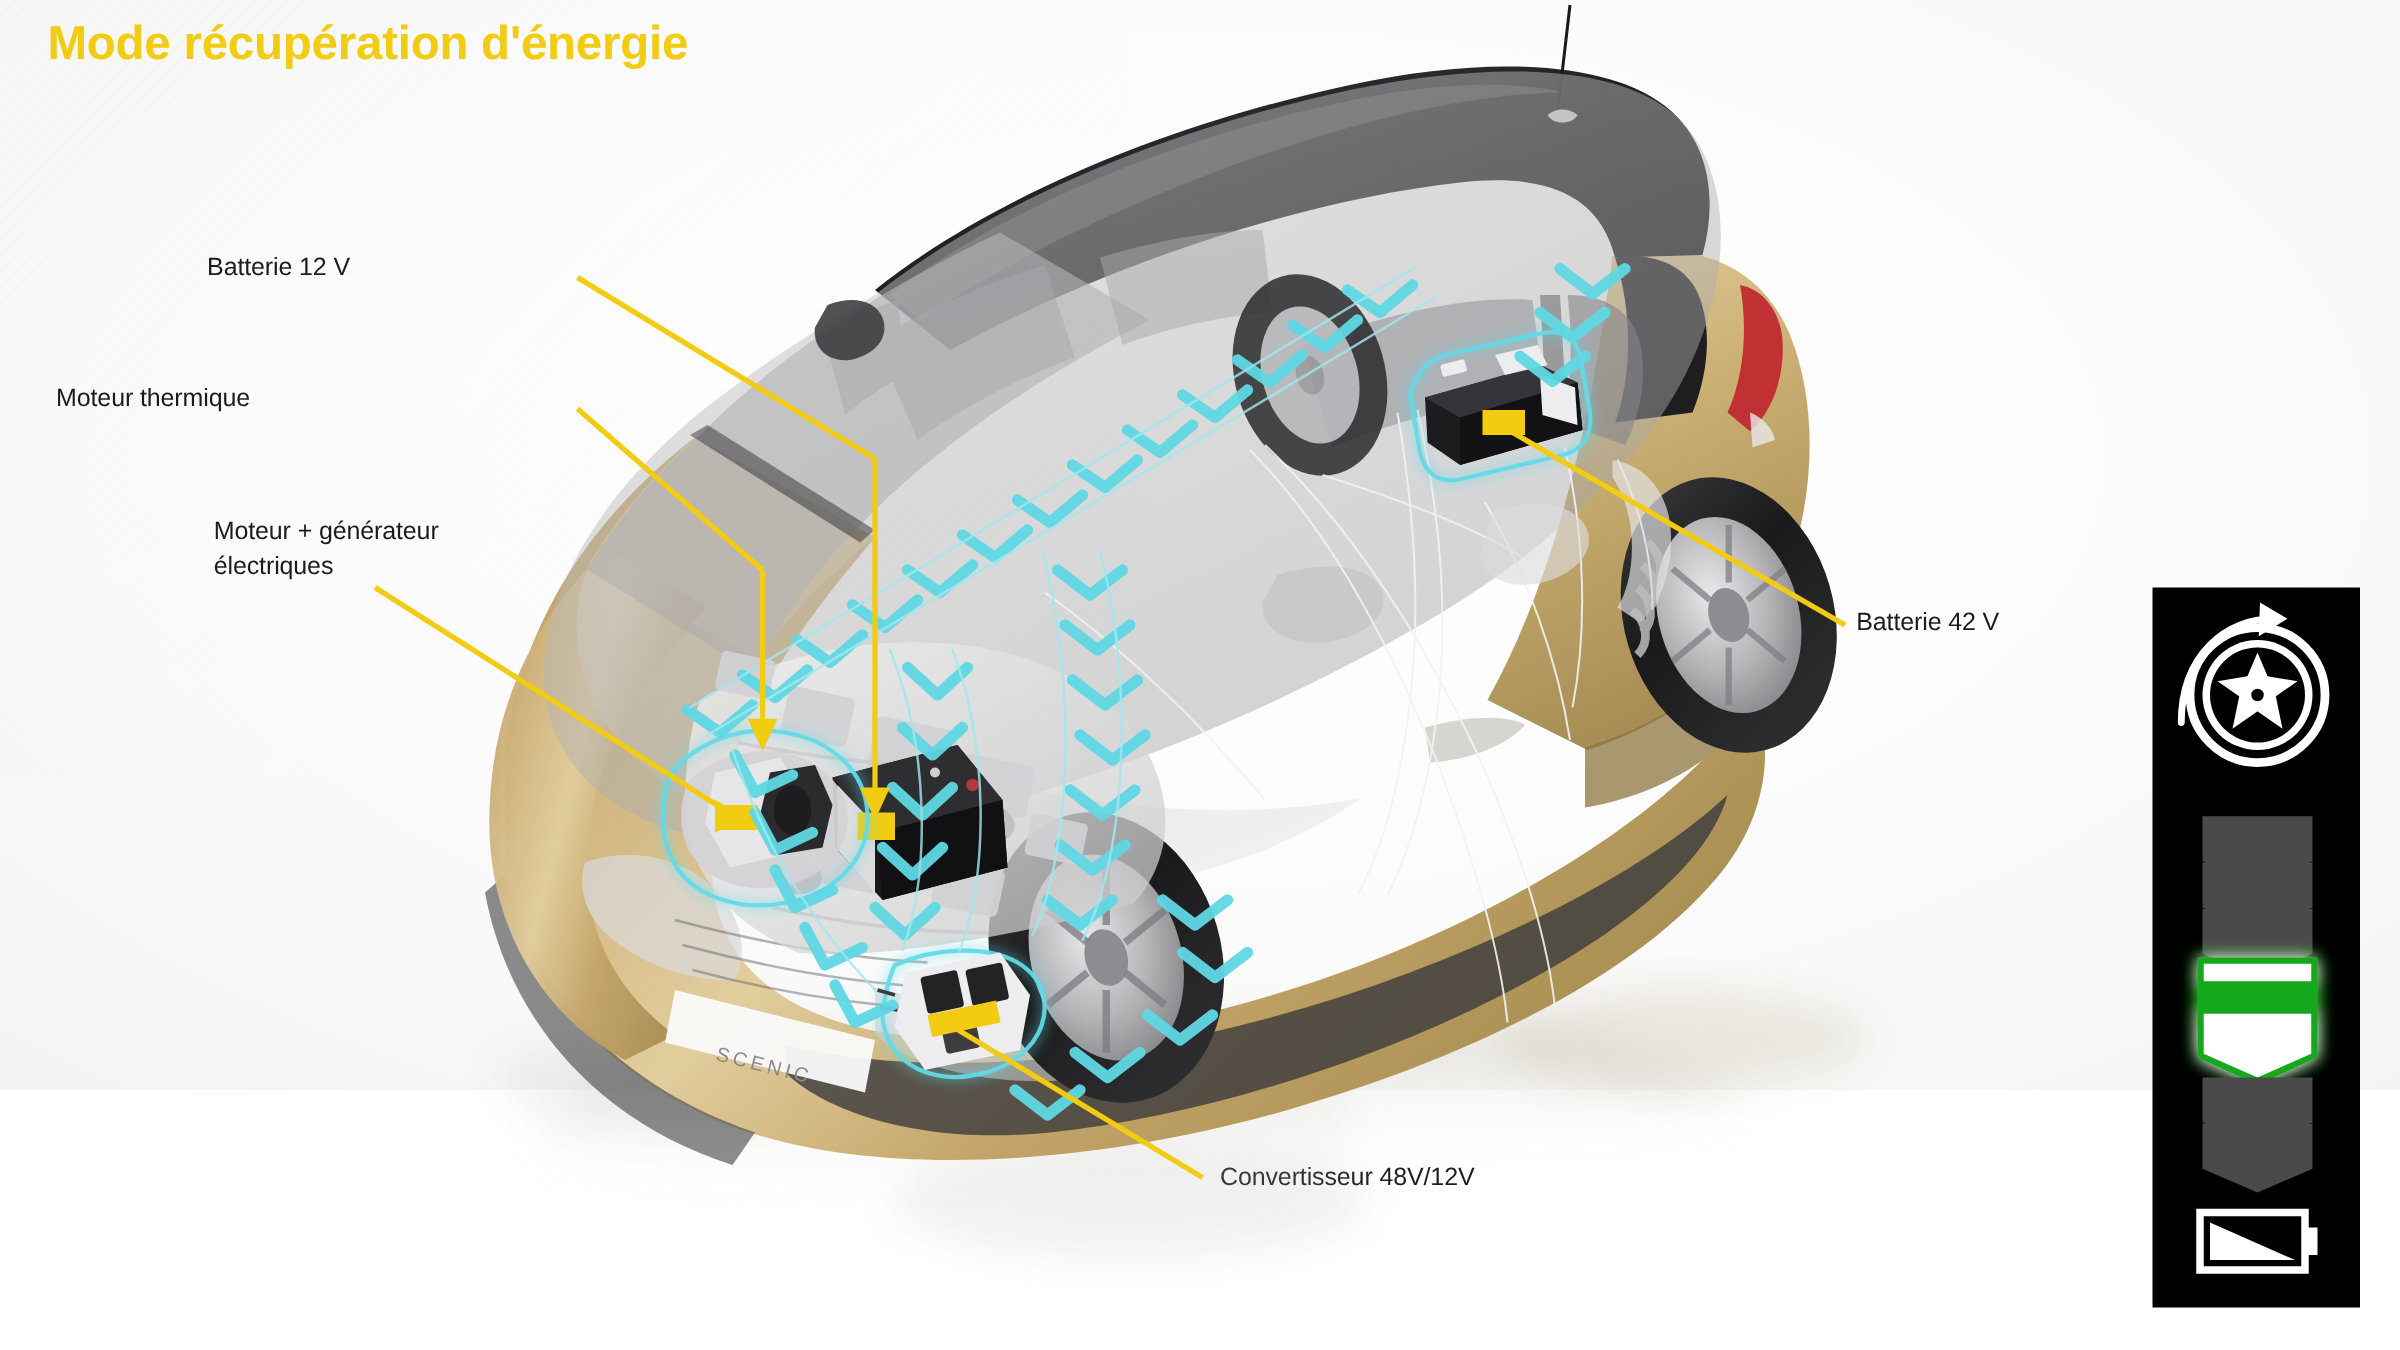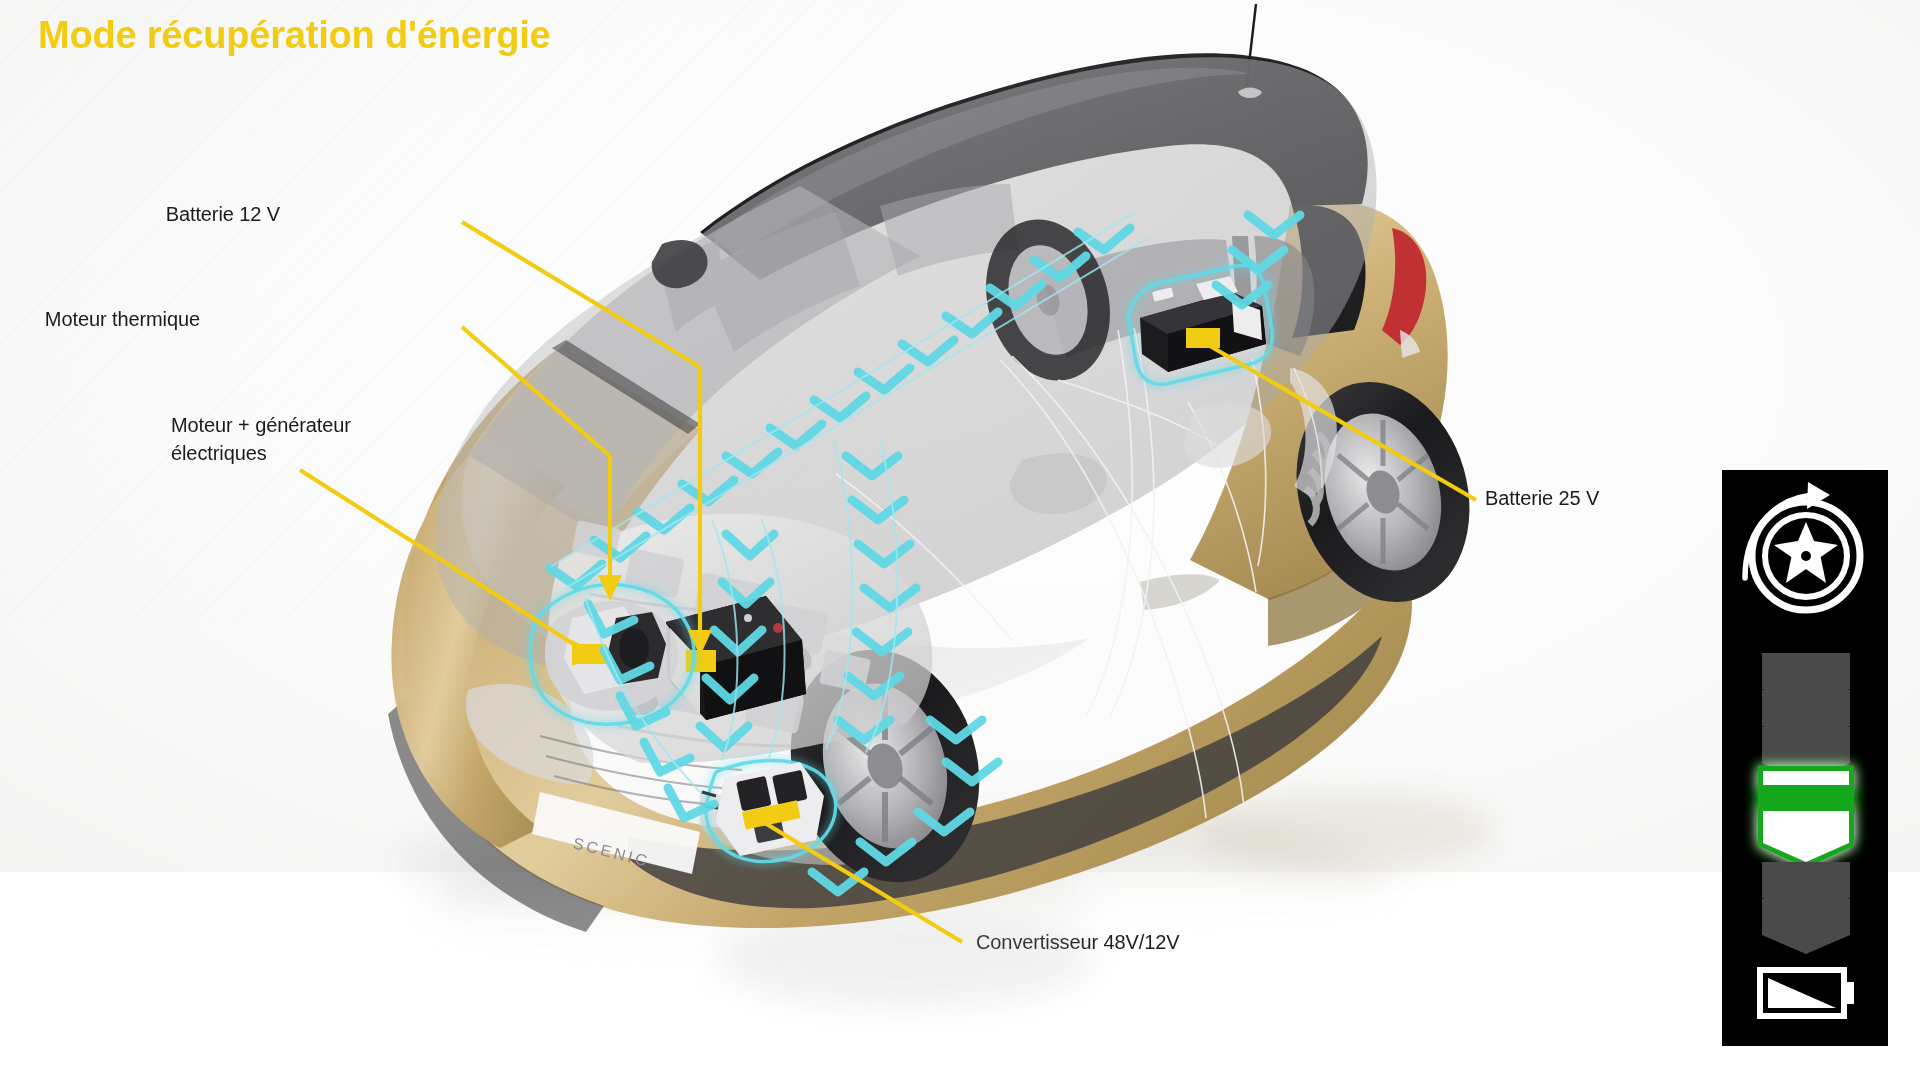--- a/index.html
+++ b/index.html
@@ -479,21 +479,21 @@
     </g>
   </svg>
 
   <div class="callout right" id="label-batterie12">Batterie 12 V</div>
 
   <div class="callout right" id="label-moteur-therm">Moteur thermique</div>
 
   <div class="callout left" id="label-moteur-gen">Moteur + générateur
 électriques</div>
 
-  <div class="callout left" id="label-batterie48">Batterie 25 V</div>
+  <div class="callout left" id="label-batterie48">Batterie 42 V</div>
 
   <div class="callout left" id="label-convertisseur">Convertisseur 48V/12V</div>
 
   <div id="indicator-panel">
     <svg viewBox="0 0 166 576">
       <defs>
         <filter id="greenGlow" x="-80%" y="-80%" width="260%" height="260%">
           <feGaussianBlur stdDeviation="7" result="g"></feGaussianBlur>
           <feMerge>
               <feMergeNode in="g"></feMergeNode>

